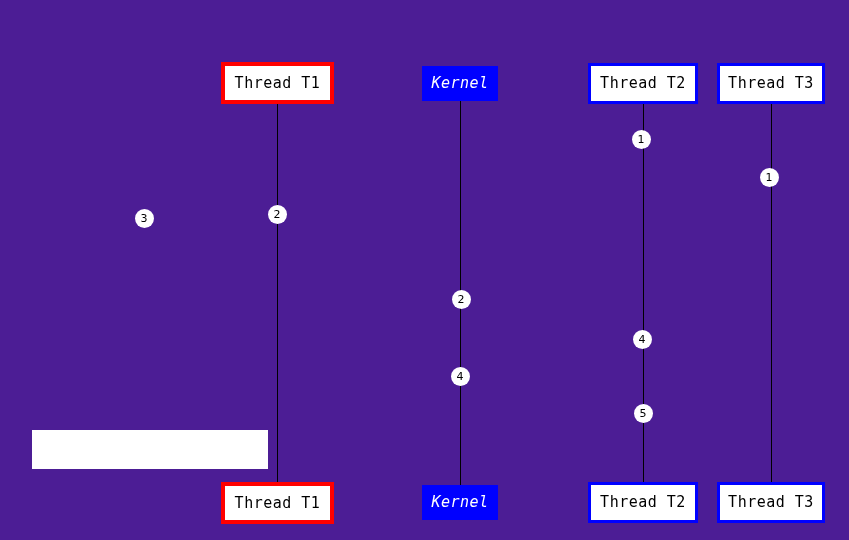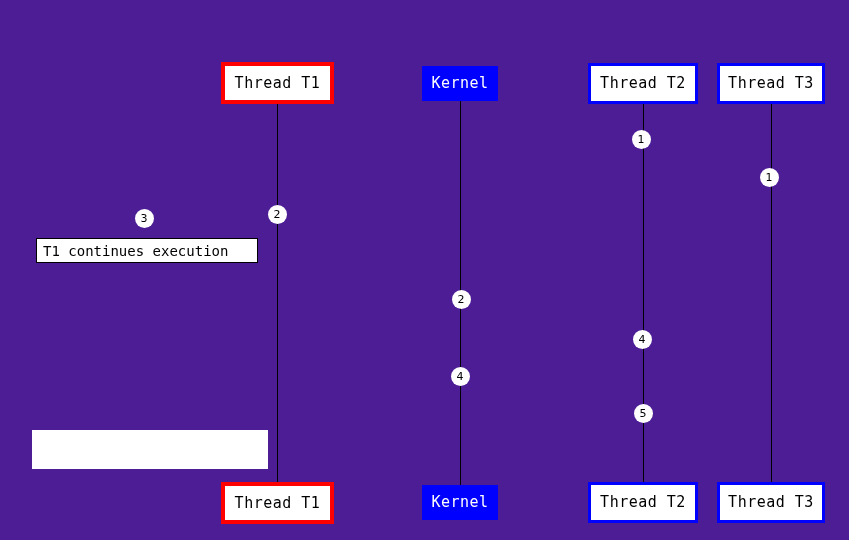--- a/index.html
+++ b/index.html
@@ -38,20 +38,21 @@
     letter-spacing: 0.5px;
     white-space: nowrap;
     line-height: 1;
   }
   .actor.light {
     background: #ffffff;
     color: #000000;
   }
   .actor.filled {
     color: #ffffff;
+    font-style: italic;
   }
 
   
   .notebox {
     position: absolute;
     box-sizing: border-box;
     background: #ffffff;
     border: 1px solid #000000;
     display: flex;
     align-items: center;
@@ -112,23 +113,20 @@
     </div>
     <div class="actor filled" style="left: 422px; top: 485px; width: 76px; height: 35px; background: rgb(0, 0, 255); color: rgb(255, 255, 255);">
       <span>Kernel</span>
     </div>
     <div class="actor light" style="left: 588px; top: 482px; width: 110px; height: 41px; background: rgb(255, 255, 255); color: rgb(0, 0, 0); border: 3px solid rgb(0, 0, 255);">
       <span>Thread T2</span>
     </div>
     <div class="actor light" style="left: 717px; top: 482px; width: 108px; height: 41px; background: rgb(255, 255, 255); color: rgb(0, 0, 0); border: 3px solid rgb(0, 0, 255);">
       <span>Thread T3</span>
     </div>
-    <div class="notebox" style="left: 36px; top: 238px; width: 222px; height: 25px;">
-      <span>T1 continues execution</span>
-    </div>
     <div class="blankbox" style="left: 32px; top: 430px; width: 236px; height: 39px; background: rgb(255, 255, 255);"><span></span></div>
     <div class="marker" style="left: 631.5px; top: 129.5px; width: 19px; height: 19px; background: rgb(255, 255, 255); color: rgb(0, 0, 0);">1</div>
     <div class="marker" style="left: 759.5px; top: 167.5px; width: 19px; height: 19px; background: rgb(255, 255, 255); color: rgb(0, 0, 0);">1</div>
     <div class="marker" style="left: 134.5px; top: 208.5px; width: 19px; height: 19px; background: rgb(255, 255, 255); color: rgb(0, 0, 0);">3</div>
     <div class="marker" style="left: 267.5px; top: 204.5px; width: 19px; height: 19px; background: rgb(255, 255, 255); color: rgb(0, 0, 0);">2</div>
     <div class="marker" style="left: 451.5px; top: 289.5px; width: 19px; height: 19px; background: rgb(255, 255, 255); color: rgb(0, 0, 0);">2</div>
     <div class="marker" style="left: 632.5px; top: 329.5px; width: 19px; height: 19px; background: rgb(255, 255, 255); color: rgb(0, 0, 0);">4</div>
     <div class="marker" style="left: 450.5px; top: 366.5px; width: 19px; height: 19px; background: rgb(255, 255, 255); color: rgb(0, 0, 0);">4</div>
     <div class="marker" style="left: 633.5px; top: 403.5px; width: 19px; height: 19px; background: rgb(255, 255, 255); color: rgb(0, 0, 0);">5</div>
   </div>

